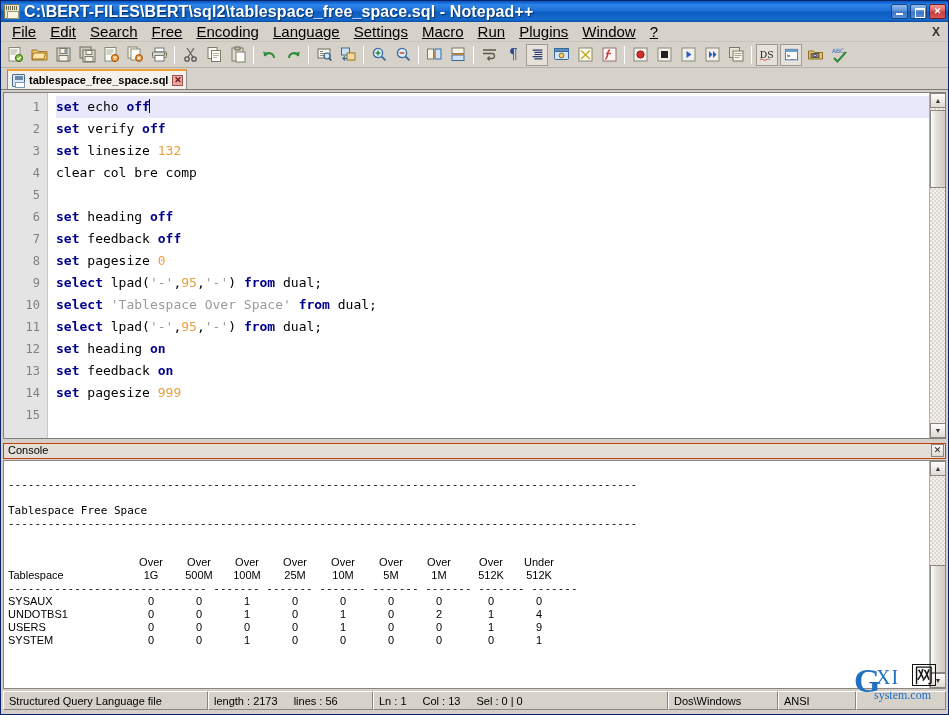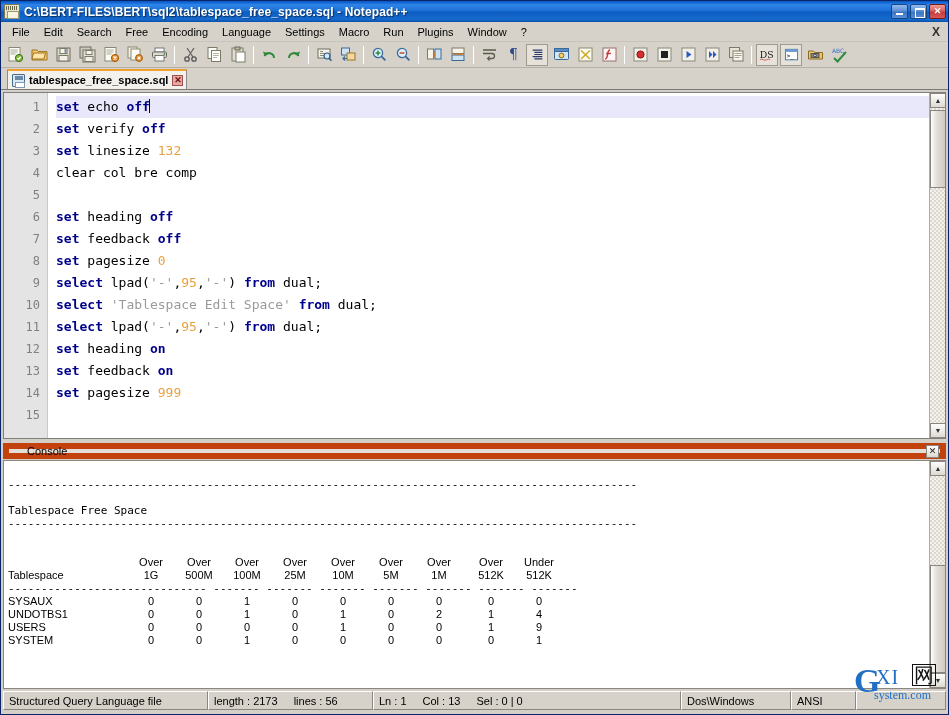--- a/index.html
+++ b/index.html
@@ -37,21 +37,21 @@
   }
   .title-icon:before {
     content:""; position:absolute; left:1px; top:1px; right:1px; height:4px;
     background: repeating-linear-gradient(to right,#6b6a4a 0 1px,#e8e4c8 1px 2px);
   }
   .title-icon:after {
     content:""; position:absolute; left:2px; top:6px; width:10px; height:6px;
     background:#f7f4e0; border:1px solid #9a9878;
   }
   .title-text {
-    font-size: 12px; font-weight: bold;
+    font-size: 16px; font-weight: bold;
     text-shadow: 1px 1px 1px rgba(0,0,0,.55);
     white-space: nowrap; flex: 1 1 auto;
     letter-spacing: .1px;
   }
   .tb-buttons { display:flex; gap:2px; align-items:center; }
   .tb-btn {
     width: 17px; height: 15px;
     background: linear-gradient(to bottom,#93bdf0,#5e8fd6 45%,#3c74c4 55%,#5b8ed4);
     border: 1px solid #16457f;
     border-radius: 2px;
@@ -66,22 +66,23 @@
   
   .menubar {
     height: 20px;
     background: #d6d2ca;
     display: flex; align-items: center;
     border-bottom: 1px solid #c8c4bc;
     padding-left: 4px;
     position: relative;
   }
   .menu-item {
-    padding: 2px 7px; font-size: 11px; color: #000; cursor: default;
+    padding: 2px 7px; font-size: 15px; color: #000; cursor: default;
     white-space: nowrap;
+    text-decoration: underline;
   }
   .menu-close-x {
     position:absolute; right:8px; top:3px;
     font-size: 12px; font-weight: bold; color:#333; cursor:pointer;
   }
 
   
   .toolbar {
     height: 26px;
     background: #d6d2ca;
@@ -179,23 +180,23 @@
   }
   .hscroll-row {
     position:absolute; left:2px; right:2px; top:438px; height:4px;
     background:#d4d0c8;
   }
 
   
   .console-head {
     position:absolute; left:2px; right:2px; top:442px; height:16px;
     background:#e3dfd8;
-    border:6px solid #c2410c;
-    display:flex; align-items:center;
-    font-size:11px; color:#000; padding-left:18px;
+    border:1px solid #c2410c;
+    display:flex; align-items:flex-start;
+    font-size:11px; color:#000; padding-left:4px;
   }
   .console-head .ch-title { flex:1 1 auto; }
   .ch-close {
     width:13px;height:13px; margin-right:1px;
     background:linear-gradient(to bottom,#fdfdfd,#ddd9d1);
     border:1px solid #8b8780; font-size:9px;line-height:11px;text-align:center;
     cursor:pointer; color:#222;
   }
   .console-body {
     position:absolute; left:2px; right:2px; top:459px; height:229px;
@@ -227,21 +228,21 @@
   .st-cell {
     border:1px solid #fff; border-right-color:#8b8780; border-bottom-color:#8b8780;
     background:#d6d2ca;
     display:flex; align-items:center; padding-left:5px;
     white-space:nowrap; overflow:hidden;
   }
   .st-1 { width:205px; }
   .st-2 { width:165px; }
   .st-3 { flex:1 1 auto; }
   .st-4 { width:110px; }
-  .st-5 { width:65px; }
+  .st-5 { width:78px; }
   .st-6 { width:auto; flex:0 0 90px; }
   .st-sub { margin-right:16px; }
 
   
   .watermark {
     position:absolute; right:6px; bottom:8px;
     width:88px; height:46px;
     pointer-events:none;
     font-family:"Liberation Serif", serif;
   }
@@ -601,21 +602,21 @@
     <div class="codearea" id="codearea">
         <div class="cl active"><span class="kw">set</span><span class="pl"> echo </span><span class="kw">off</span><span class="caret"></span></div>
         <div class="cl"><span class="kw">set</span><span class="pl"> verify </span><span class="kw">off</span></div>
         <div class="cl"><span class="kw">set</span><span class="pl"> linesize </span><span class="num">132</span></div>
         <div class="cl"><span class="pl">clear col bre comp</span></div>
         <div class="cl">&nbsp;</div>
         <div class="cl"><span class="kw">set</span><span class="pl"> heading </span><span class="kw">off</span></div>
         <div class="cl"><span class="kw">set</span><span class="pl"> feedback </span><span class="kw">off</span></div>
         <div class="cl"><span class="kw">set</span><span class="pl"> pagesize </span><span class="num">0</span></div>
         <div class="cl"><span class="kw">select</span><span class="pl"> lpad(</span><span class="str">'-'</span><span class="pl">,</span><span class="num">95</span><span class="pl">,</span><span class="str">'-'</span><span class="pl">) </span><span class="kw">from</span><span class="pl"> dual;</span></div>
-        <div class="cl"><span class="kw">select</span><span class="pl"> </span><span class="str">'Tablespace Edit Space'</span><span class="pl"> </span><span class="kw">from</span><span class="pl"> dual;</span></div>
+        <div class="cl"><span class="kw">select</span><span class="pl"> </span><span class="str">'Tablespace Over Space'</span><span class="pl"> </span><span class="kw">from</span><span class="pl"> dual;</span></div>
         <div class="cl"><span class="kw">select</span><span class="pl"> lpad(</span><span class="str">'-'</span><span class="pl">,</span><span class="num">95</span><span class="pl">,</span><span class="str">'-'</span><span class="pl">) </span><span class="kw">from</span><span class="pl"> dual;</span></div>
         <div class="cl"><span class="kw">set</span><span class="pl"> heading </span><span class="kw">on</span></div>
         <div class="cl"><span class="kw">set</span><span class="pl"> feedback </span><span class="kw">on</span></div>
         <div class="cl"><span class="kw">set</span><span class="pl"> pagesize </span><span class="num">999</span></div>
         <div class="cl">&nbsp;</div>
       </div>
     <div class="vscroll">
       <div class="sb-arrow">▲</div>
       <div class="sb-track" style="top:15px;bottom:15px;"></div>
       <div class="sb-thumb" style="top:17px;height:78px;"></div>

